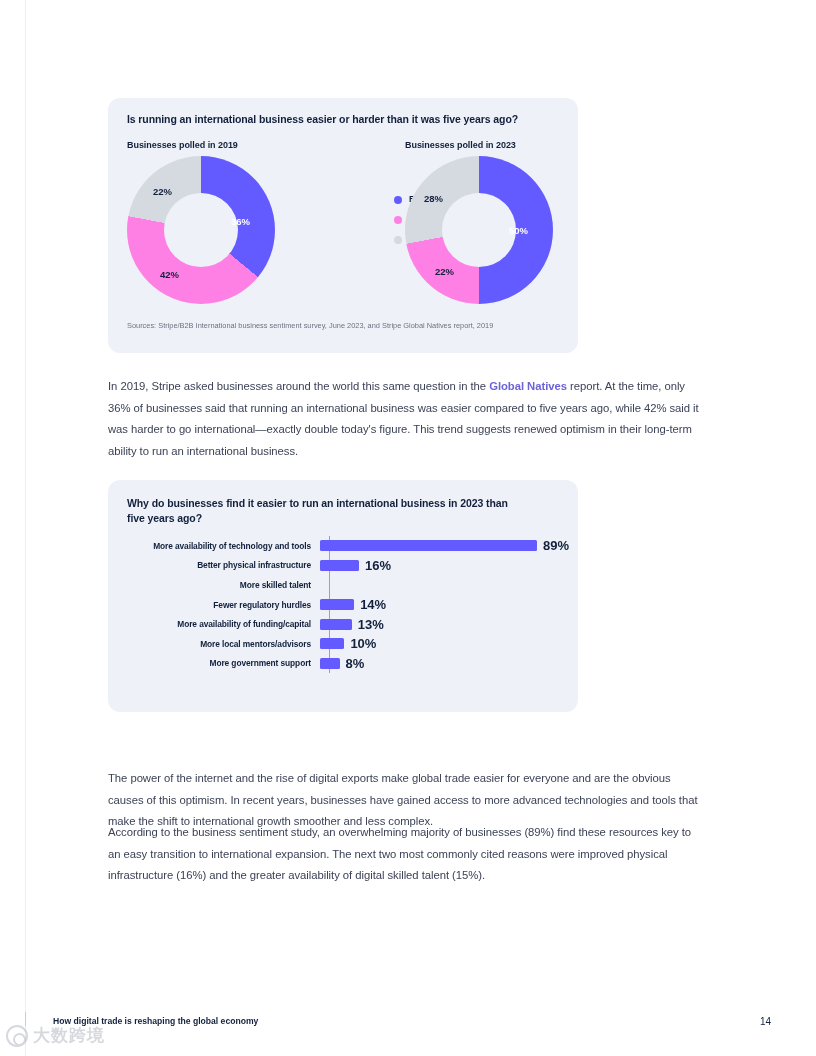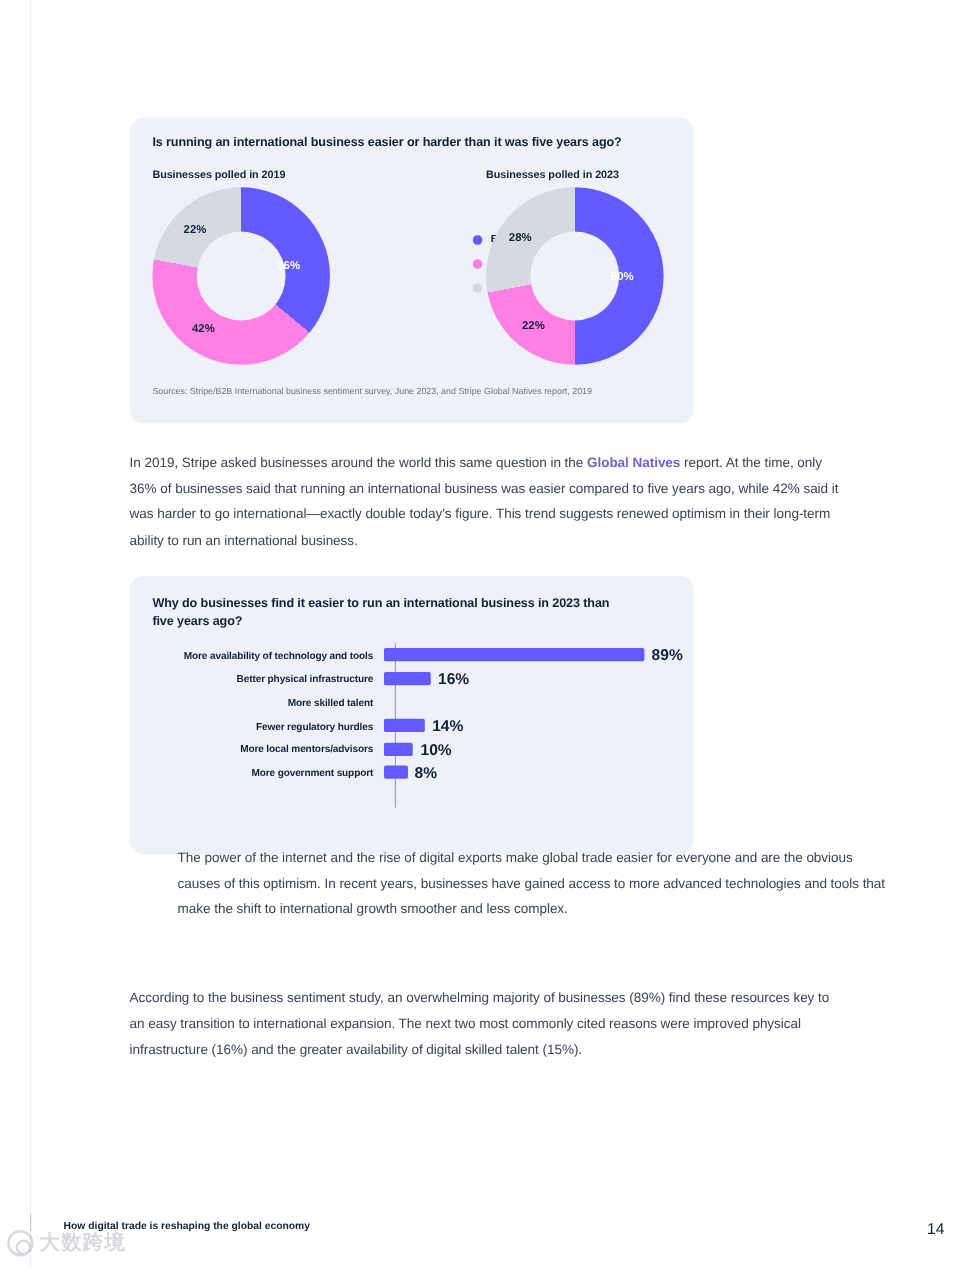--- a/index.html
+++ b/index.html
@@ -133,22 +133,22 @@
     line-height: 21.5px;
     color: #3c4257;
     letter-spacing: -0.05px;
   }
   .link { color: #6c63d8; font-weight: bold; text-decoration: none; }
   .footer-title {
     position: absolute; left: 53px; top: 1016px;
     font-size: 8.6px; font-weight: bold; color: #12203c;
   }
   .footer-page {
-    position: absolute; right: 29px; top: 1016px;
-    font-size: 13px; color: #12203c;
+    position: absolute; right: 45px; top: 1016px;
+    font-size: 10px; color: #12203c;
   }
   .footer-tick {
     position: absolute; left: 25px; top: 1012px;
     width: 1px; height: 14px; background: #c8cdd5;
   }
 
   
   .watermark {
     position: absolute; left: 6px; top: 1024px;
     display: flex; align-items: center;
@@ -252,37 +252,44 @@
           <div class="bar-label">More skilled talent</div>
         </div>
         <div class="bar-row">
           <div class="bar-label">Fewer regulatory hurdles</div>
           <div class="bar-track">
             <div class="bar-fill" style="background: rgb(99, 91, 255); width: 34.1348px;"></div>
             <div class="bar-value">14%</div>
           </div>
         </div>
         <div class="bar-row">
+          <div class="bar-label">More availability of funding/capital</div>
+          <div class="bar-track">
+            <div class="bar-fill" style="background: rgb(99, 91, 255); width: 31.6966px;"></div>
+            <div class="bar-value">13%</div>
+          </div>
+        </div>
+        <div class="bar-row">
           <div class="bar-label">More local mentors/advisors</div>
           <div class="bar-track">
             <div class="bar-fill" style="background: rgb(99, 91, 255); width: 24.382px;"></div>
             <div class="bar-value">10%</div>
           </div>
         </div>
         <div class="bar-row">
           <div class="bar-label">More government support</div>
           <div class="bar-track">
             <div class="bar-fill" style="background: rgb(99, 91, 255); width: 19.5056px;"></div>
             <div class="bar-value">8%</div>
           </div>
         </div>
       </div>
   </div>
 
-  <p class="para" style="top:705px;margin-left:40px;">The power of the internet and the rise of digital exports make global trade easier for everyone and are the obvious causes of this optimism. In recent years, businesses have gained access to more advanced technologies and tools that make the shift to international growth smoother and less complex.</p>
+  <p class="para" style="top:768px;">The power of the internet and the rise of digital exports make global trade easier for everyone and are the obvious causes of this optimism. In recent years, businesses have gained access to more advanced technologies and tools that make the shift to international growth smoother and less complex.</p>
 
   <p class="para" style="top:822px;">According to the business sentiment study, an overwhelming majority of businesses (89%) find these resources key to an easy transition to international expansion. The next two most commonly cited reasons were improved physical infrastructure (16%) and the greater availability of digital skilled talent (15%).</p>
 
   <div class="footer-tick"></div>
   <div class="footer-title">How digital trade is reshaping the global economy</div>
   <div class="footer-page">14</div>
 
   <div class="watermark">
     <span class="wm-logo"></span>
     <span class="wm-text">大数跨境</span>

